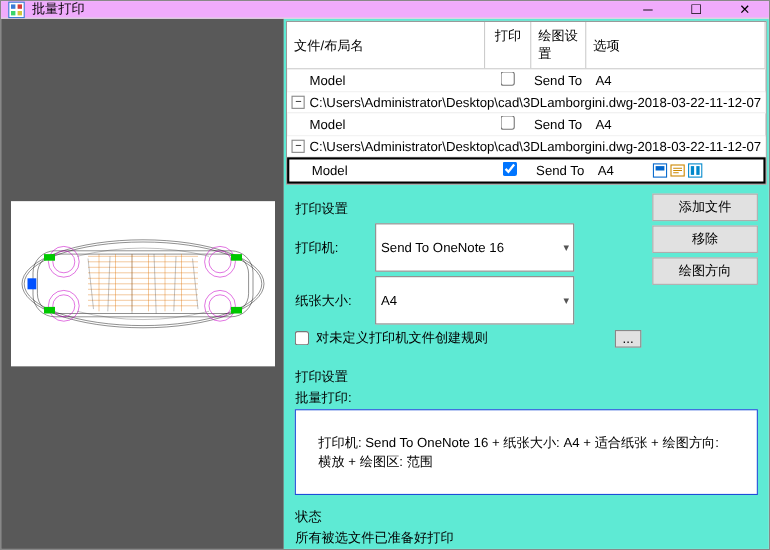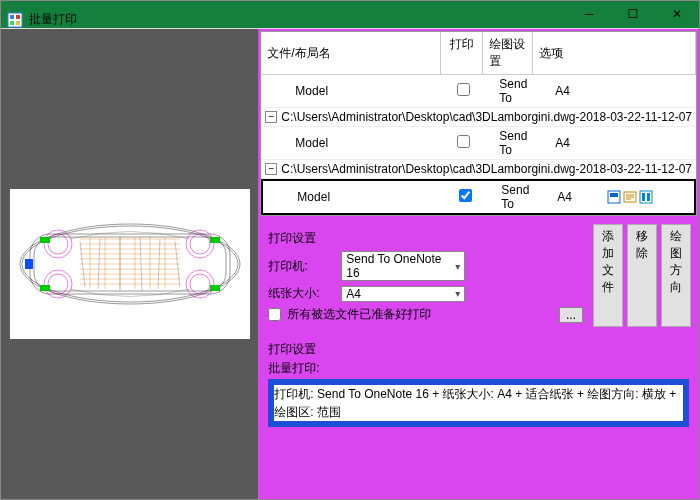--- a/index.html
+++ b/index.html
@@ -1,54 +1,54 @@
 <!DOCTYPE html>
 <html><head>
 <meta charset="utf-8">
 <style>
 *{box-sizing:border-box;margin:0;padding:0;font-family:"Microsoft YaHei","SimSun",sans-serif;font-size:12px}
 body{background:#fff;width:700px;height:500px;overflow:hidden}
 .window{width:700px;height:500px;border:1px solid #888;display:flex;flex-direction:column;background:#f0f0f0}
-.titlebar{height:28px;background:#15803d;display:flex;align-items:flex-end;border-bottom:1px solid #ddd}
+.titlebar{height:16px;background:#f0abfc;display:flex;align-items:center;border-bottom:1px solid #ddd}
 .app-icon{width:16px;height:16px;margin:0 6px;display:inline-block}
 .app-icon svg{width:16px;height:16px}
 .title-text{flex:1}
 .win-btns{display:flex}
 .win-btn{width:44px;height:28px;display:flex;align-items:center;justify-content:center;cursor:pointer}
 .content{flex:1;display:flex;overflow:hidden}
 .preview{width:265px;background:#595959;display:flex;align-items:center;justify-content:center}
 .wire-prev{width:240px;height:150px;background:#fff}
-.right{flex:1;display:flex;flex-direction:column;background:#d946ef}
+.right{flex:1;display:flex;flex-direction:column;background:#5eead4}
 .grid{background:#fff;border:1px solid #999;margin:2px}
 .grid-head{display:flex;background:#fff;border-bottom:1px solid #ccc}
 .gh{padding:4px 6px;border-right:1px solid #ccc;font-weight:normal}
 .grid-body .row{display:flex;border-bottom:1px solid #eee;align-items:center;min-height:18px}
 .row.path{background:#fff;padding:2px 4px}
 .row.selected{border:2px solid #000}
 .tree-toggle{width:12px;height:12px;border:1px solid #888;display:inline-flex;align-items:center;justify-content:center;margin-right:4px;font-size:10px;line-height:1}
-.cell{padding:2px 16px;border-right:1px solid transparent}
+.cell{padding:2px 2px;border-right:1px solid transparent}
 .c-name{width:180px;display:flex;align-items:center}
 .c-print{width:42px;text-align:center}
 .c-printer{width:56px}
 .c-size{width:50px}
 .c-opt{flex:1;display:flex;gap:2px;align-items:center}
 .chk{width:13px;height:13px}
 .mini-icon{width:14px;height:14px;display:inline-block}
 .settings{padding:6px 10px;display:flex;gap:10px}
 .settings-left{flex:1}
-.settings-right{display:flex;flex-direction:row;gap:4px;width:96px}
+.settings-right{display:flex;flex-direction:column;gap:4px;width:96px}
 .btn{background:#e1e1e1;border:1px solid #adadad;padding:3px 8px;cursor:pointer;text-align:center}
 .form-row{display:flex;align-items:center;margin:4px 0;gap:13px}
 .form-row label{width:60px}
-.select{background:#fff;border:1px solid #888;padding:0 4px;width:124px;display:flex;justify-content:space-between;align-items:center}
+.select{background:#fff;border:1px solid #888;padding:14px 4px;width:181px;display:flex;justify-content:space-between;align-items:center}
 .chev{font-size:10px;color:#555}
 .rule-row{display:flex;align-items:center;gap:6px;margin:4px 0}
 .dots-btn{border:1px solid #888;background:#e1e1e1;padding:0 6px;cursor:pointer}
 .section-title{margin:6px 0 2px}
-.info-box{background:#fff;border:6px solid #1d4ed8;padding:0;margin:2px 0;line-height:1.5}
+.info-box{background:#fff;border:1px solid #1d4ed8;padding:20px;margin:2px 0;line-height:1.5}
 .status-sec,.printer-sec{padding:2px 10px}
 .path-text{white-space:nowrap;overflow:hidden;text-overflow:clip}
 .indent{display:inline-block;width:18px}
 </style>
 </head>
 <body>
 
 <div class="window">
   <div class="titlebar">
     <span class="app-icon">
@@ -206,34 +206,39 @@
           </div>
           <div class="form-row">
             <label>纸张大小:</label>
             <div class="select">
                 <span>A4</span>
                 <span class="chev">▾</span>
               </div>
           </div>
           <div class="rule-row">
             <input type="checkbox" class="chk" style="">
-            <span>所有被选文件已准备好打印</span>
+            <span>对未定义打印机文件创建规则</span>
             <span style="flex:1"></span>
             <span class="dots-btn">...</span>
           </div>
         </div>
         <div class="settings-right">
           <div class="btn">添加文件</div>
           <div class="btn">移除</div>
           <div class="btn">绘图方向</div>
         </div>
       </div>
 
       <div class="status-sec">
         <div class="section-title">打印设置</div>
         <div>批量打印:</div>
         <div class="info-box">打印机: Send To OneNote 16 + 纸张大小: A4 + 适合纸张 + 绘图方向: 横放 + 绘图区: 范围</div>
       </div>
 
+      <div class="status-sec">
+        <div class="section-title">状态</div>
+        <div>所有被选文件已准备好打印</div>
+
+      </div>
 
     </div>
   </div>
 </div>
 
 </body></html>

